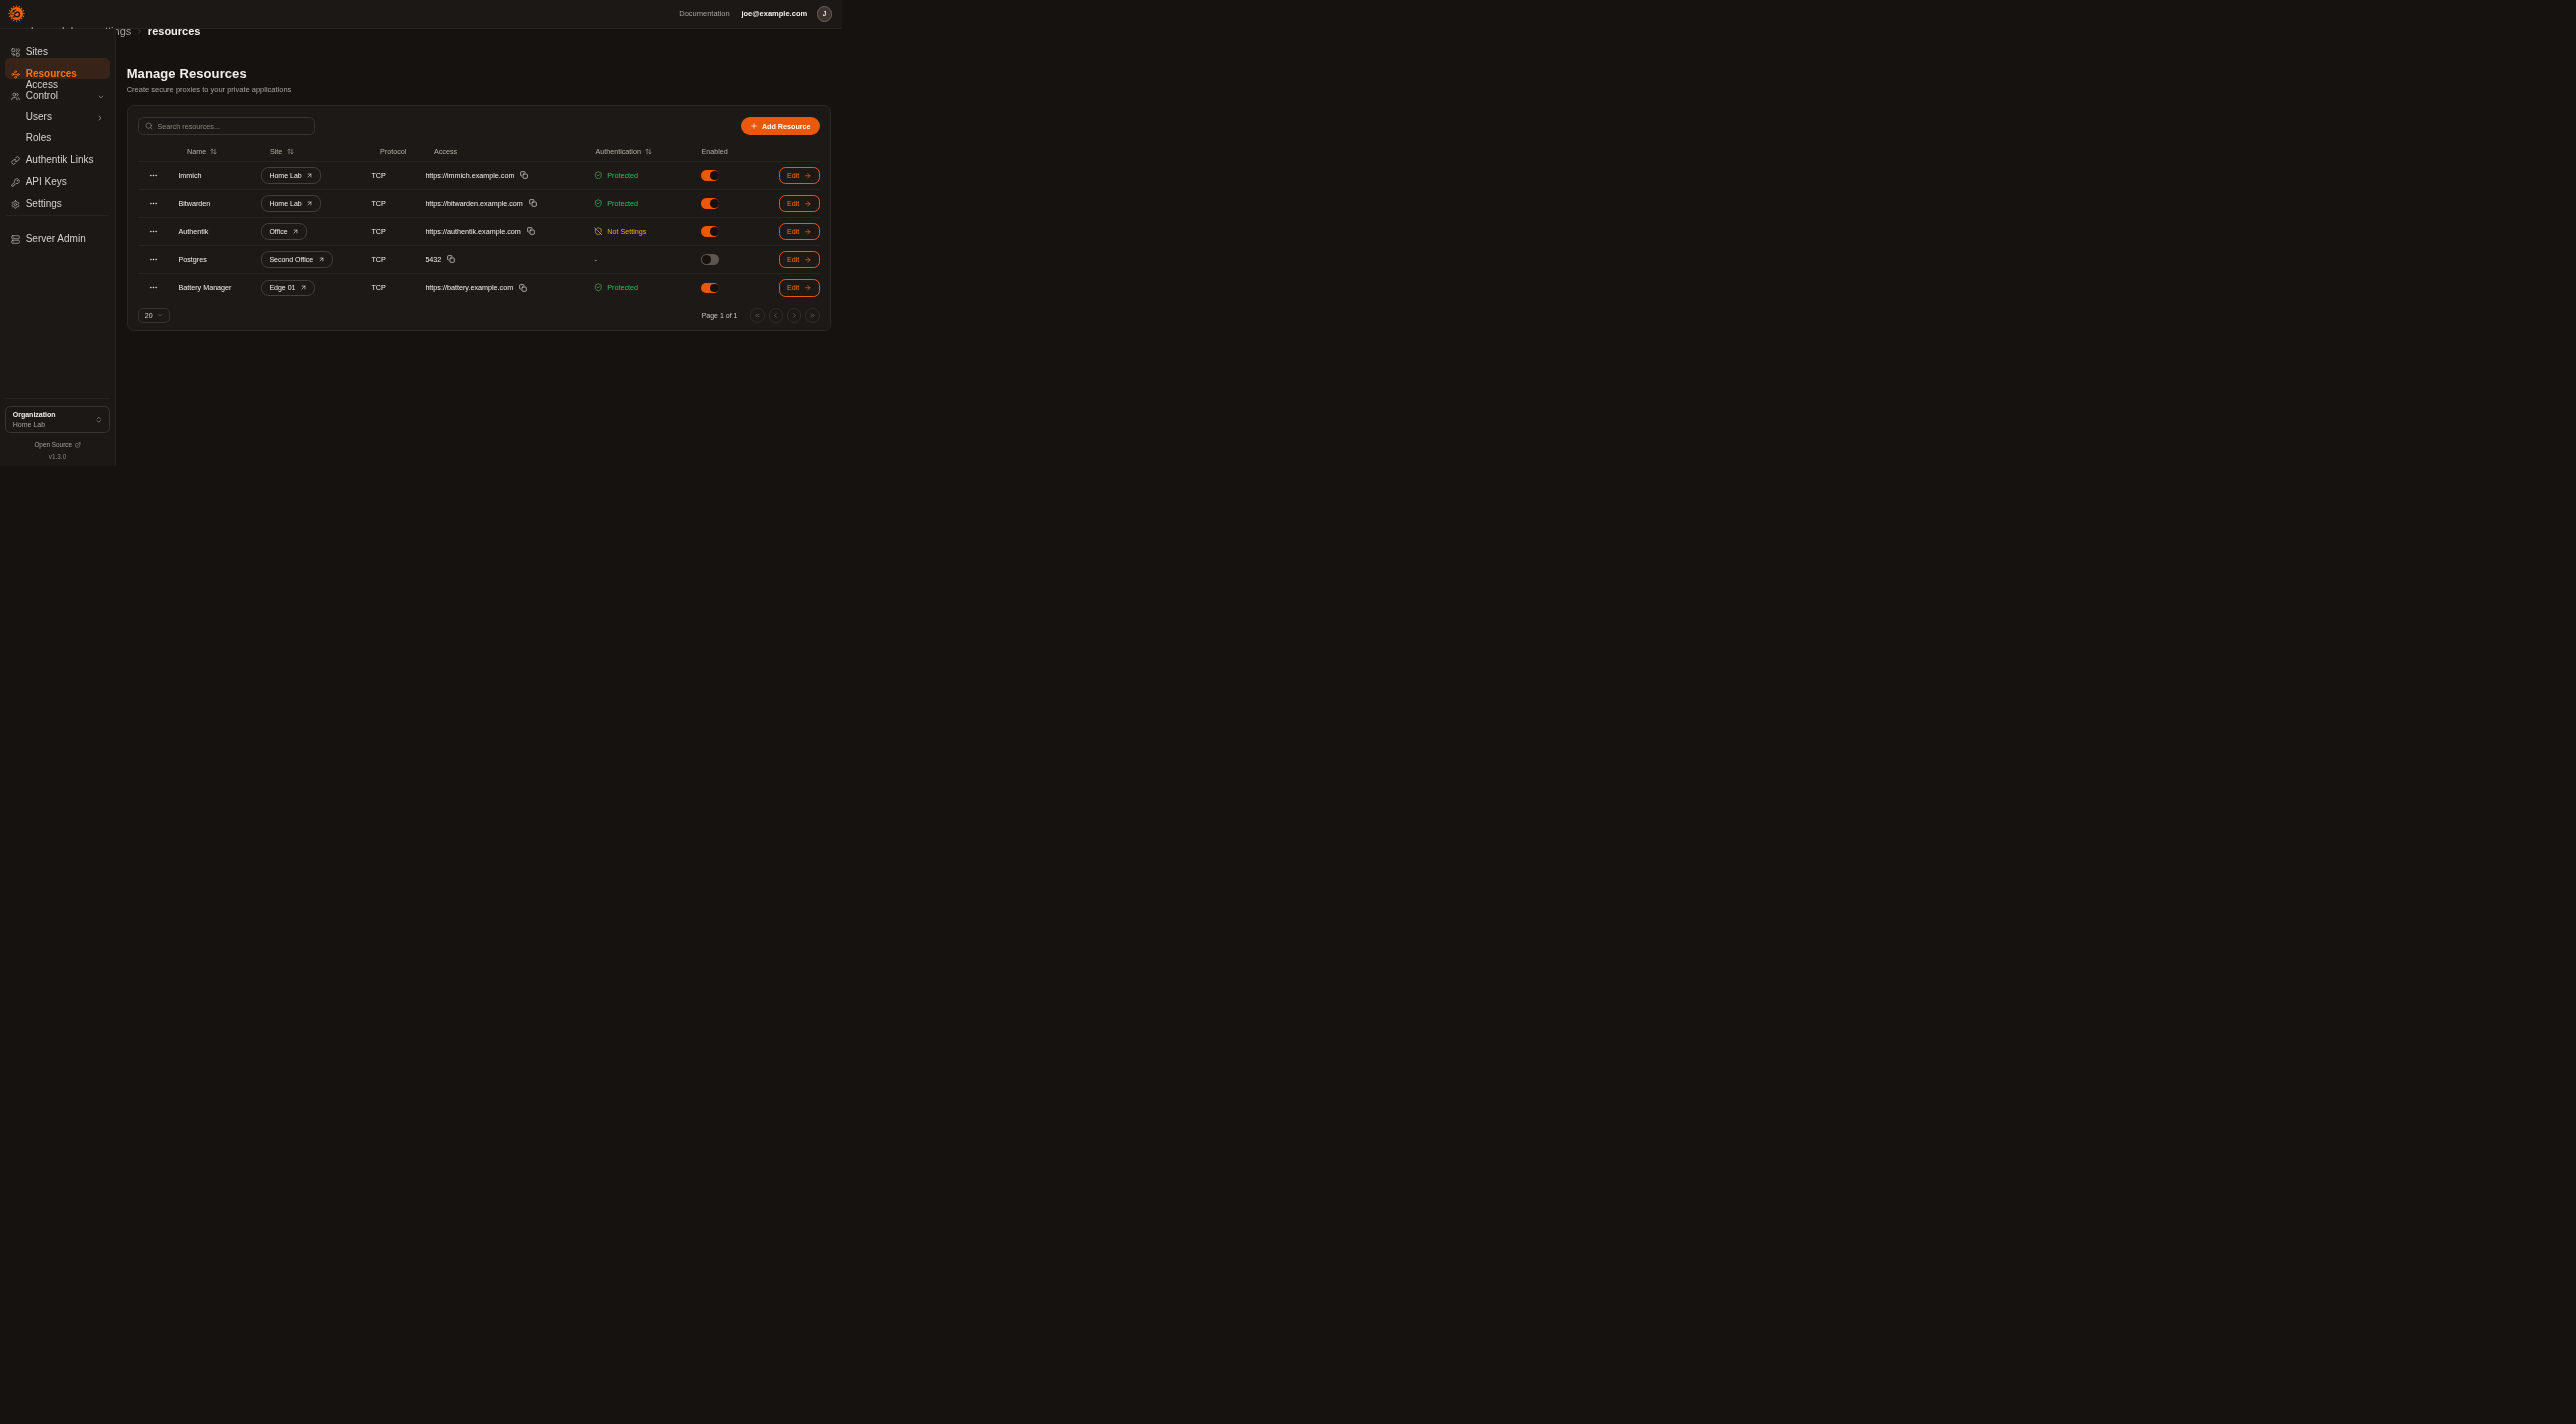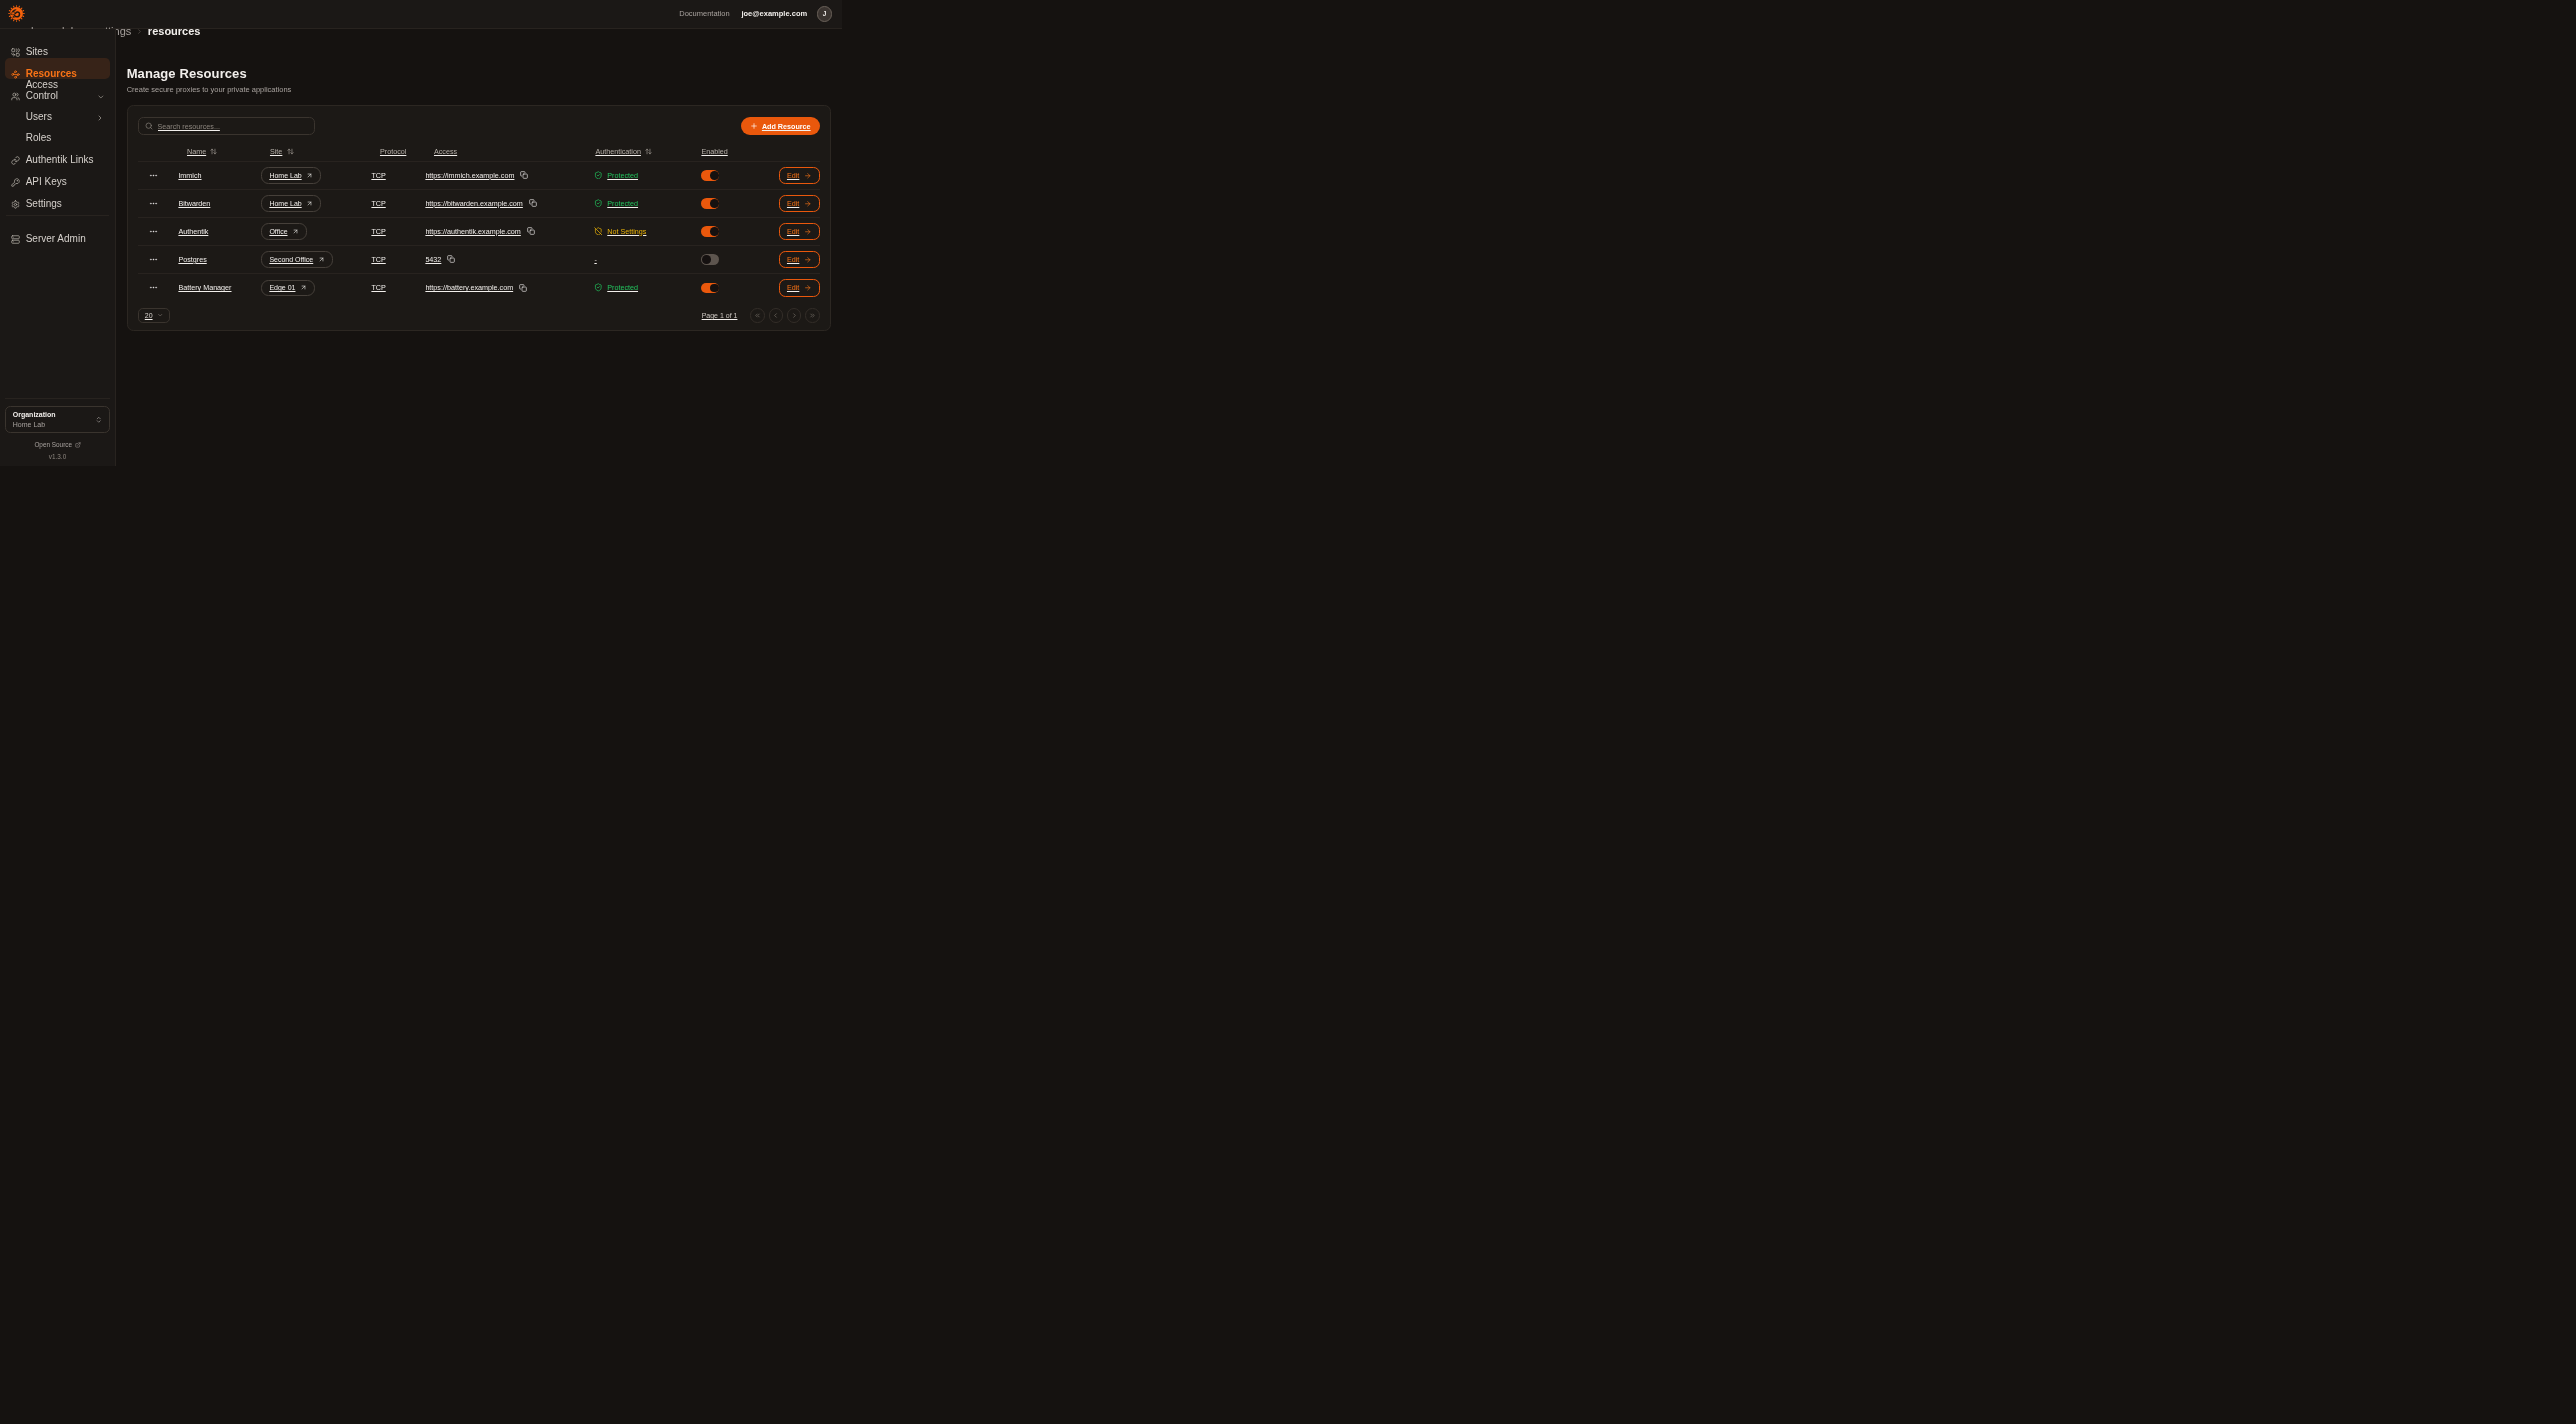--- a/index.html
+++ b/index.html
@@ -79,21 +79,21 @@
   .open-source .ext-icon{width:5.9px;height:5.9px;}
   .version{margin-top:4.8px;text-align:center;color:var(--text-faint);font-size:6.4px;}
 
   
   .main{flex:1;padding:11.3px 10.7px 0 10.7px;}
   .page-title{font-size:13px;font-weight:700;letter-spacing:0.1px;margin-top:26px;}
   .page-subtitle{margin-top:3.8px;font-size:7.5px;color:var(--text-muted);}
 
   .card{
     margin-top:11.8px;background:var(--card-bg);border:0.5px solid var(--border);border-radius:6.4px;
-    padding:10.7px;height:226px;text-decoration:underline;
+    padding:10.7px;height:226px;
   }
   .toolbar{display:flex;align-items:flex-start;justify-content:space-between;}
   .search-wrap{
     width:177px;height:18px;border:0.5px solid var(--input-border);border-radius:5.4px;
     display:flex;align-items:center;gap:4.3px;padding:0 5.9px;background:transparent;
   }
   .search-wrap .search-icon{width:8px;height:8px;color:var(--text-faint);flex:0 0 auto;}
   .search-wrap input{
     background:transparent;border:none;outline:none;color:var(--text-primary);
     font-family:inherit;font-size:7.2px;width:100%;

